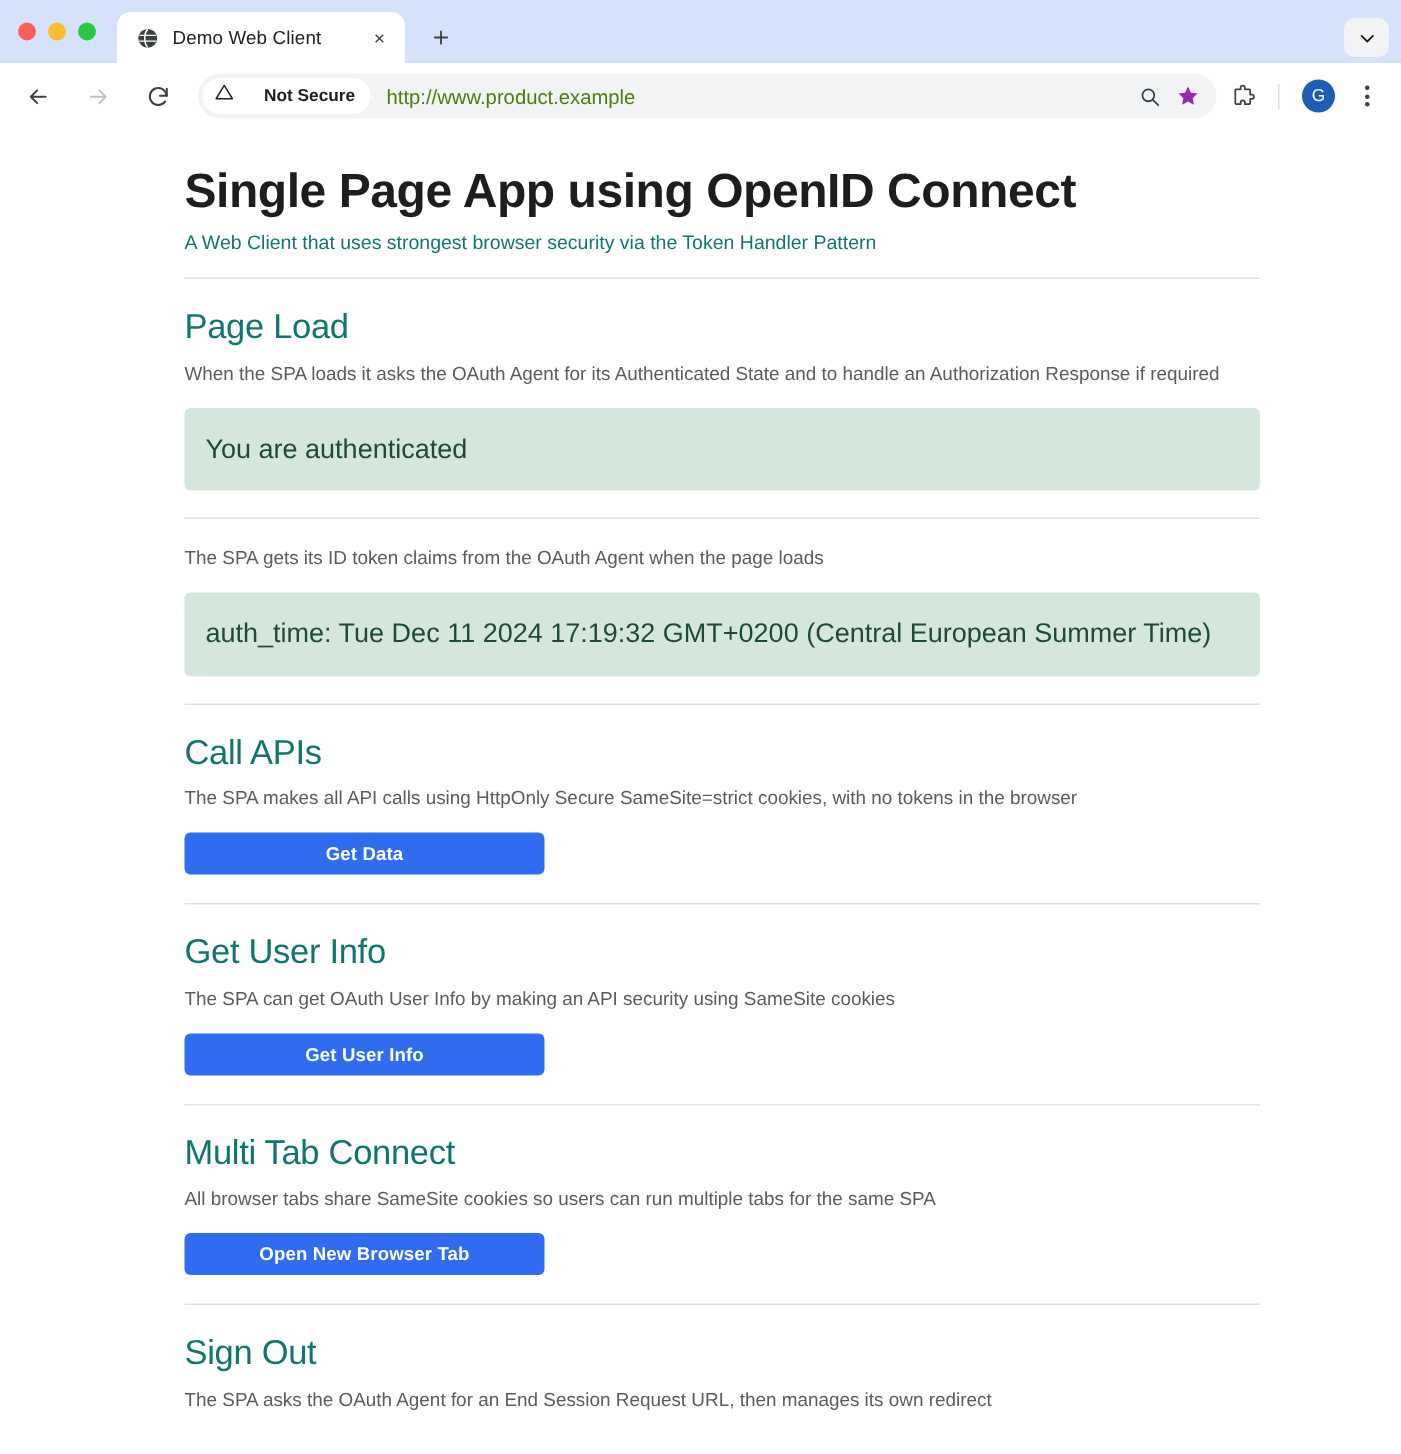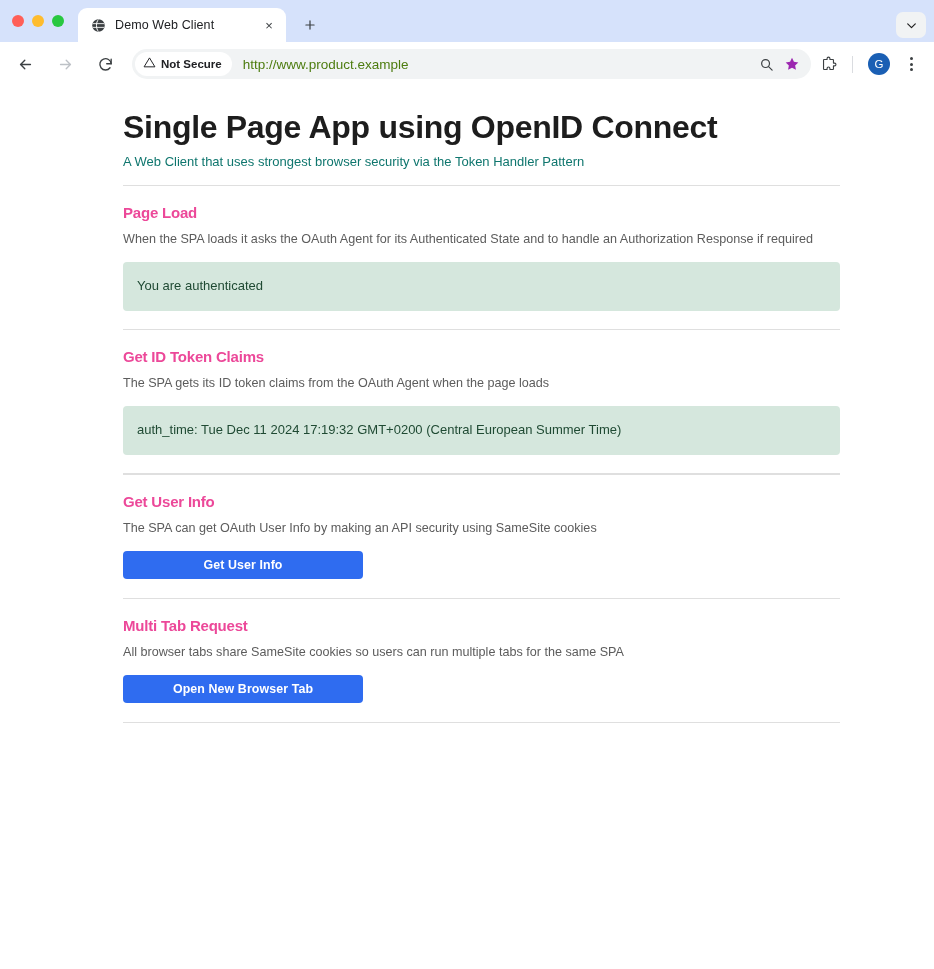--- a/index.html
+++ b/index.html
@@ -41,21 +41,21 @@
     height: 42px;
     padding-right: 14px;
   }
   .tl { width: 12px; height: 12px; border-radius: 50%; display: block; }
   .tl-red { background: #ff5f57; }
   .tl-yellow { background: #febc2e; }
   .tl-green { background: #28c840; }
 
   .tab {
     height: 34px;
-    width: 208px;
+    width: 192px;
     background: #ffffff;
     border-radius: 9px 9px 0 0;
     display: flex;
     align-items: center;
     padding: 0 8px 0 12px;
     position: relative;
   }
   .tab-favicon {
     width: 16px; height: 16px;
     flex: 0 0 16px;
@@ -125,21 +125,21 @@
     margin-left: 6px;
     padding-right: 6px;
     min-width: 0;
   }
   .security-chip {
     height: 24px;
     background: #ffffff;
     border-radius: 14px;
     display: flex;
     align-items: center;
-    gap: 5px;
+    gap: 20px;
     padding: 0 10px 0 8px;
     margin-left: 3px;
     flex: 0 0 auto;
   }
   .security-chip-text {
     font-size: 11.5px;
     color: #202124;
     font-weight: 600;
     white-space: nowrap;
   }
@@ -216,38 +216,38 @@
   }
   hr.rule {
     border: 0;
     border-top: 1px solid #dfdfdf;
     margin: 0;
   }
   .section {
     padding-top: 18px;
   }
   .section-title {
-    font-size: 15px;
-    font-weight: 700;
-    color: #ec4899;
+    font-size: 23px;
+    font-weight: 400;
+    color: #0f766e;
     margin: 0 0 9px 0;
     letter-spacing: -0.2px;
     line-height: 1.2;
   }
   .section-desc {
     font-size: 12.6px;
     color: #5c5c5c;
     margin: 0 0 14px 0;
     line-height: 1.35;
   }
   .callout {
     background: #d5e7dd;
     border-radius: 4px;
     padding: 16px 14px;
-    font-size: 13px;
+    font-size: 18px;
     color: #1f4a33;
     margin-bottom: 18px;
     line-height: 1.3;
   }
   .btn {
     display: block;
     width: 240px;
     height: 28px;
     line-height: 28px;
     background: #2f6cf0;
@@ -364,39 +364,48 @@
       <hr class="rule">
 
       <div class="section">
         <h2 class="section-title">Page Load</h2>
         <p class="section-desc">When the SPA loads it asks the OAuth Agent for its Authenticated State and to handle an Authorization Response if required</p>
         <div class="callout">You are authenticated</div>
       </div>
       <hr class="rule">
 
       <div class="section">
-        <h2 class="section-title">Get ID Token Claims</h2>
         <p class="section-desc">The SPA gets its ID token claims from the OAuth Agent when the page loads</p>
         <div class="callout">auth_time: Tue Dec 11 2024 17:19:32 GMT+0200 (Central European Summer Time)</div>
       </div>
       <hr class="rule">
 
+      <div class="section">
+        <h2 class="section-title">Call APIs</h2>
+        <p class="section-desc">The SPA makes all API calls using HttpOnly Secure SameSite=strict cookies, with no tokens in the browser</p>
+        <button class="btn">Get Data</button>
+      </div>
       <hr class="rule">
 
       <div class="section">
         <h2 class="section-title">Get User Info</h2>
         <p class="section-desc">The SPA can get OAuth User Info by making an API security using SameSite cookies</p>
         <button class="btn">Get User Info</button>
       </div>
       <hr class="rule">
 
       <div class="section">
-        <h2 class="section-title">Multi Tab Request</h2>
+        <h2 class="section-title">Multi Tab Connect</h2>
         <p class="section-desc">All browser tabs share SameSite cookies so users can run multiple tabs for the same SPA</p>
         <button class="btn">Open New Browser Tab</button>
       </div>
       <hr class="rule">
 
+      <div class="section">
+        <h2 class="section-title">Sign Out</h2>
+        <p class="section-desc">The SPA asks the OAuth Agent for an End Session Request URL, then manages its own redirect</p>
+
+      </div>
 
     </div>
   </div>
 
 </div>
 
 </body></html>

